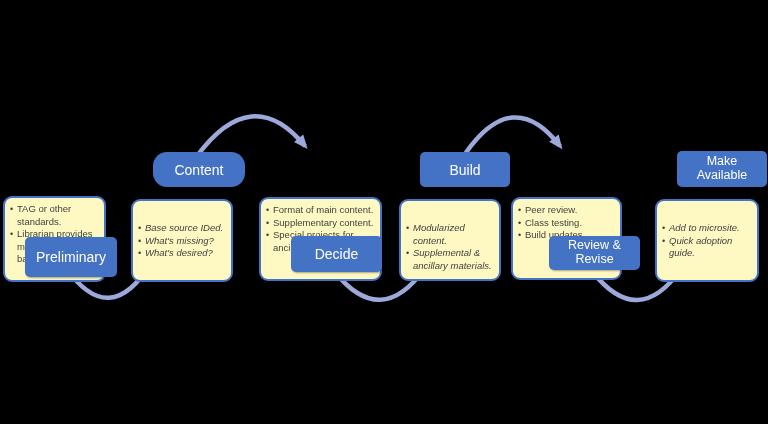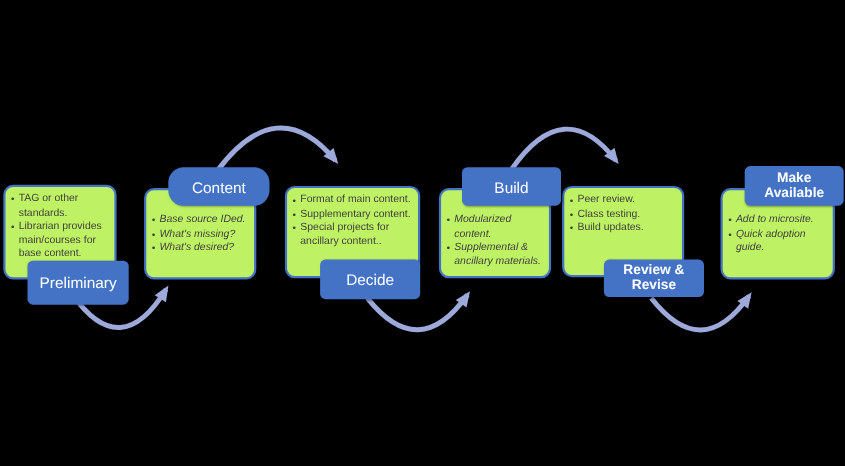--- a/index.html
+++ b/index.html
@@ -6,25 +6,26 @@
   #canvas{
     position:relative;
     width:768px;height:424px;
     background:#000;
     overflow:hidden;
     font-family:"Liberation Sans", sans-serif;
   }
   #arrow-layer{position:absolute;left:0;top:0;z-index:1;}
   .stage-box{
     position:absolute;
-    background:#bef264;
+    background:#fef9c3;
     border:2px solid #4472C4;
     border-radius:9px;
     box-sizing:border-box;
     z-index:2;
+    margin-top:28px;
   }
   .stage-box ul{
     margin:0;padding:0;list-style:none;
     color:#3f3f3f;
     font-size:9.5px;
     line-height:12.5px;
   }
   .stage-box li{position:relative;padding-left:8px;}
   .stage-box li::before{
     content:"\2022";
@@ -38,21 +39,21 @@
     background:#4472C4;
     border-radius:5px;
     color:#ffffff;
     display:flex;align-items:center;justify-content:center;
     text-align:center;
     box-sizing:border-box;
     z-index:3;
     box-shadow:1px 1px 2px rgba(0,0,0,0.35);
   }
   .label-single{font-size:14px;}
-  .label-double{font-size:12.5px;line-height:1.1;padding:2px 6px;font-weight:bold;}
+  .label-double{font-size:12.5px;line-height:1.1;padding:2px 6px;}
 
   
   .box-1{left:3px;  top:168px;width:103px;height:86px;}
   .lab-1{left:25px; top:237px;width:92px; height:40px;}
   .box-2{left:131px;top:171px;width:102px;height:83px;}
   .lab-2{left:153px;top:152px;width:92px; height:35px;border-radius:14px;}
   .box-3{left:259px;top:169px;width:123px;height:84px;}
   .lab-3{left:291px;top:236px;width:91px; height:36px;}
   .box-4{left:399px;top:171px;width:102px;height:82px;}
   .lab-4{left:420px;top:152px;width:90px; height:35px;}

